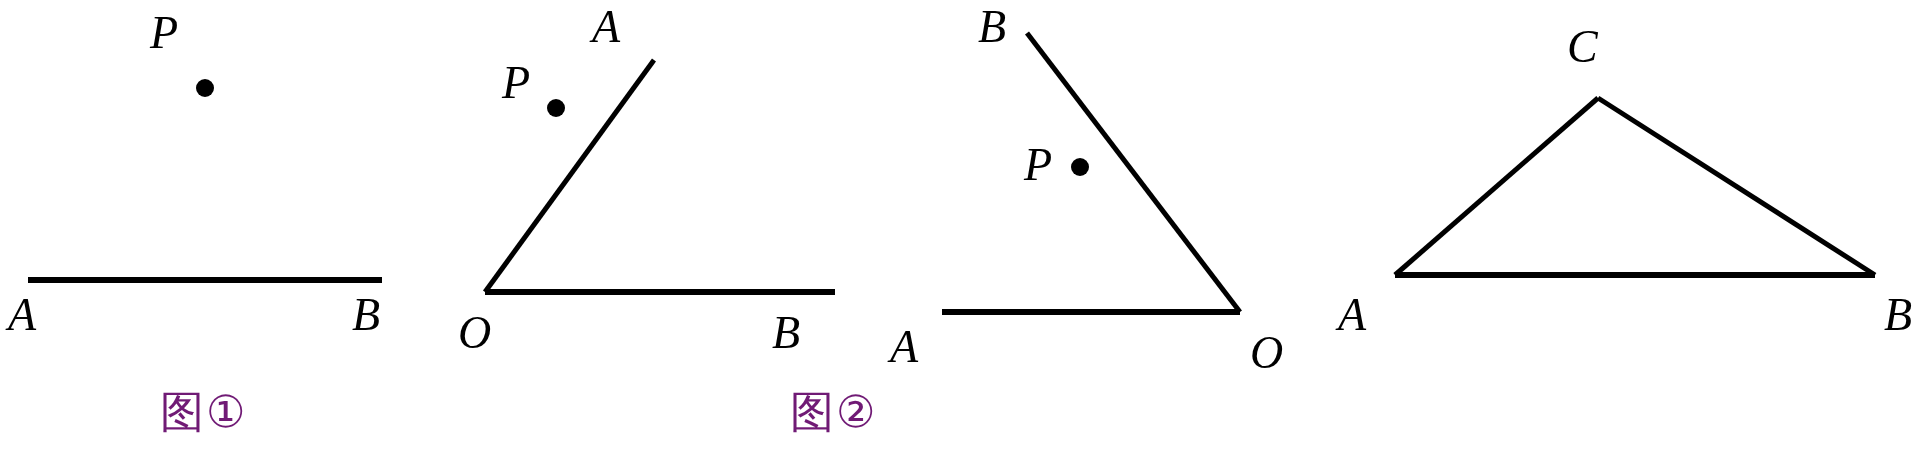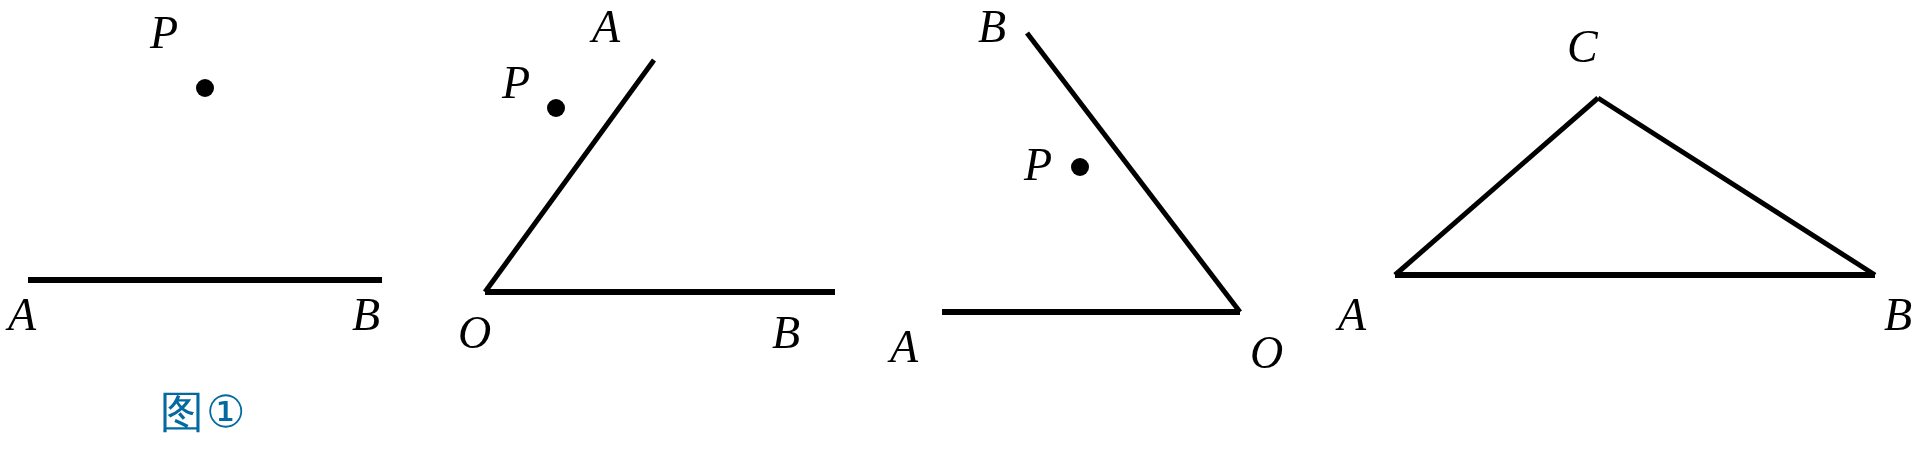--- a/index.html
+++ b/index.html
@@ -38,21 +38,21 @@
     font-style: italic;
     font-size: 46px;
     fill: #000000;
     dominant-baseline: alphabetic;
   }
   .caption {
     position: absolute;
     font-family: "DejaVu Sans", "Liberation Sans", sans-serif;
     font-size: 44px;
     line-height: 1;
-    color: #0369a1;
+    color: #701a75;
     white-space: nowrap;
     letter-spacing: 2px;
   }
 </style>
 </head>
 <body>
 
 <div id="stage">
 
   <svg id="figure-svg" viewBox="0 0 1923 460" xmlns="http://www.w3.org/2000/svg">
@@ -90,14 +90,15 @@
       <line class="geo-line" x1="1395" y1="275" x2="1598" y2="98" stroke-width="5"></line>
       <line class="geo-line" x1="1598" y1="98" x2="1875" y2="275" stroke-width="5"></line>
       <text class="lbl" x="1567" y="62">C</text>
       <text class="lbl" x="1338" y="330">A</text>
       <text class="lbl" x="1884" y="330">B</text>
     </g>
 
   </svg>
 
   <div class="caption" style="left:160px; top:390px;">图①</div>
+  <div class="caption" style="left:790px; top:390px;">图②</div>
 
 </div>
 
 </body></html>

